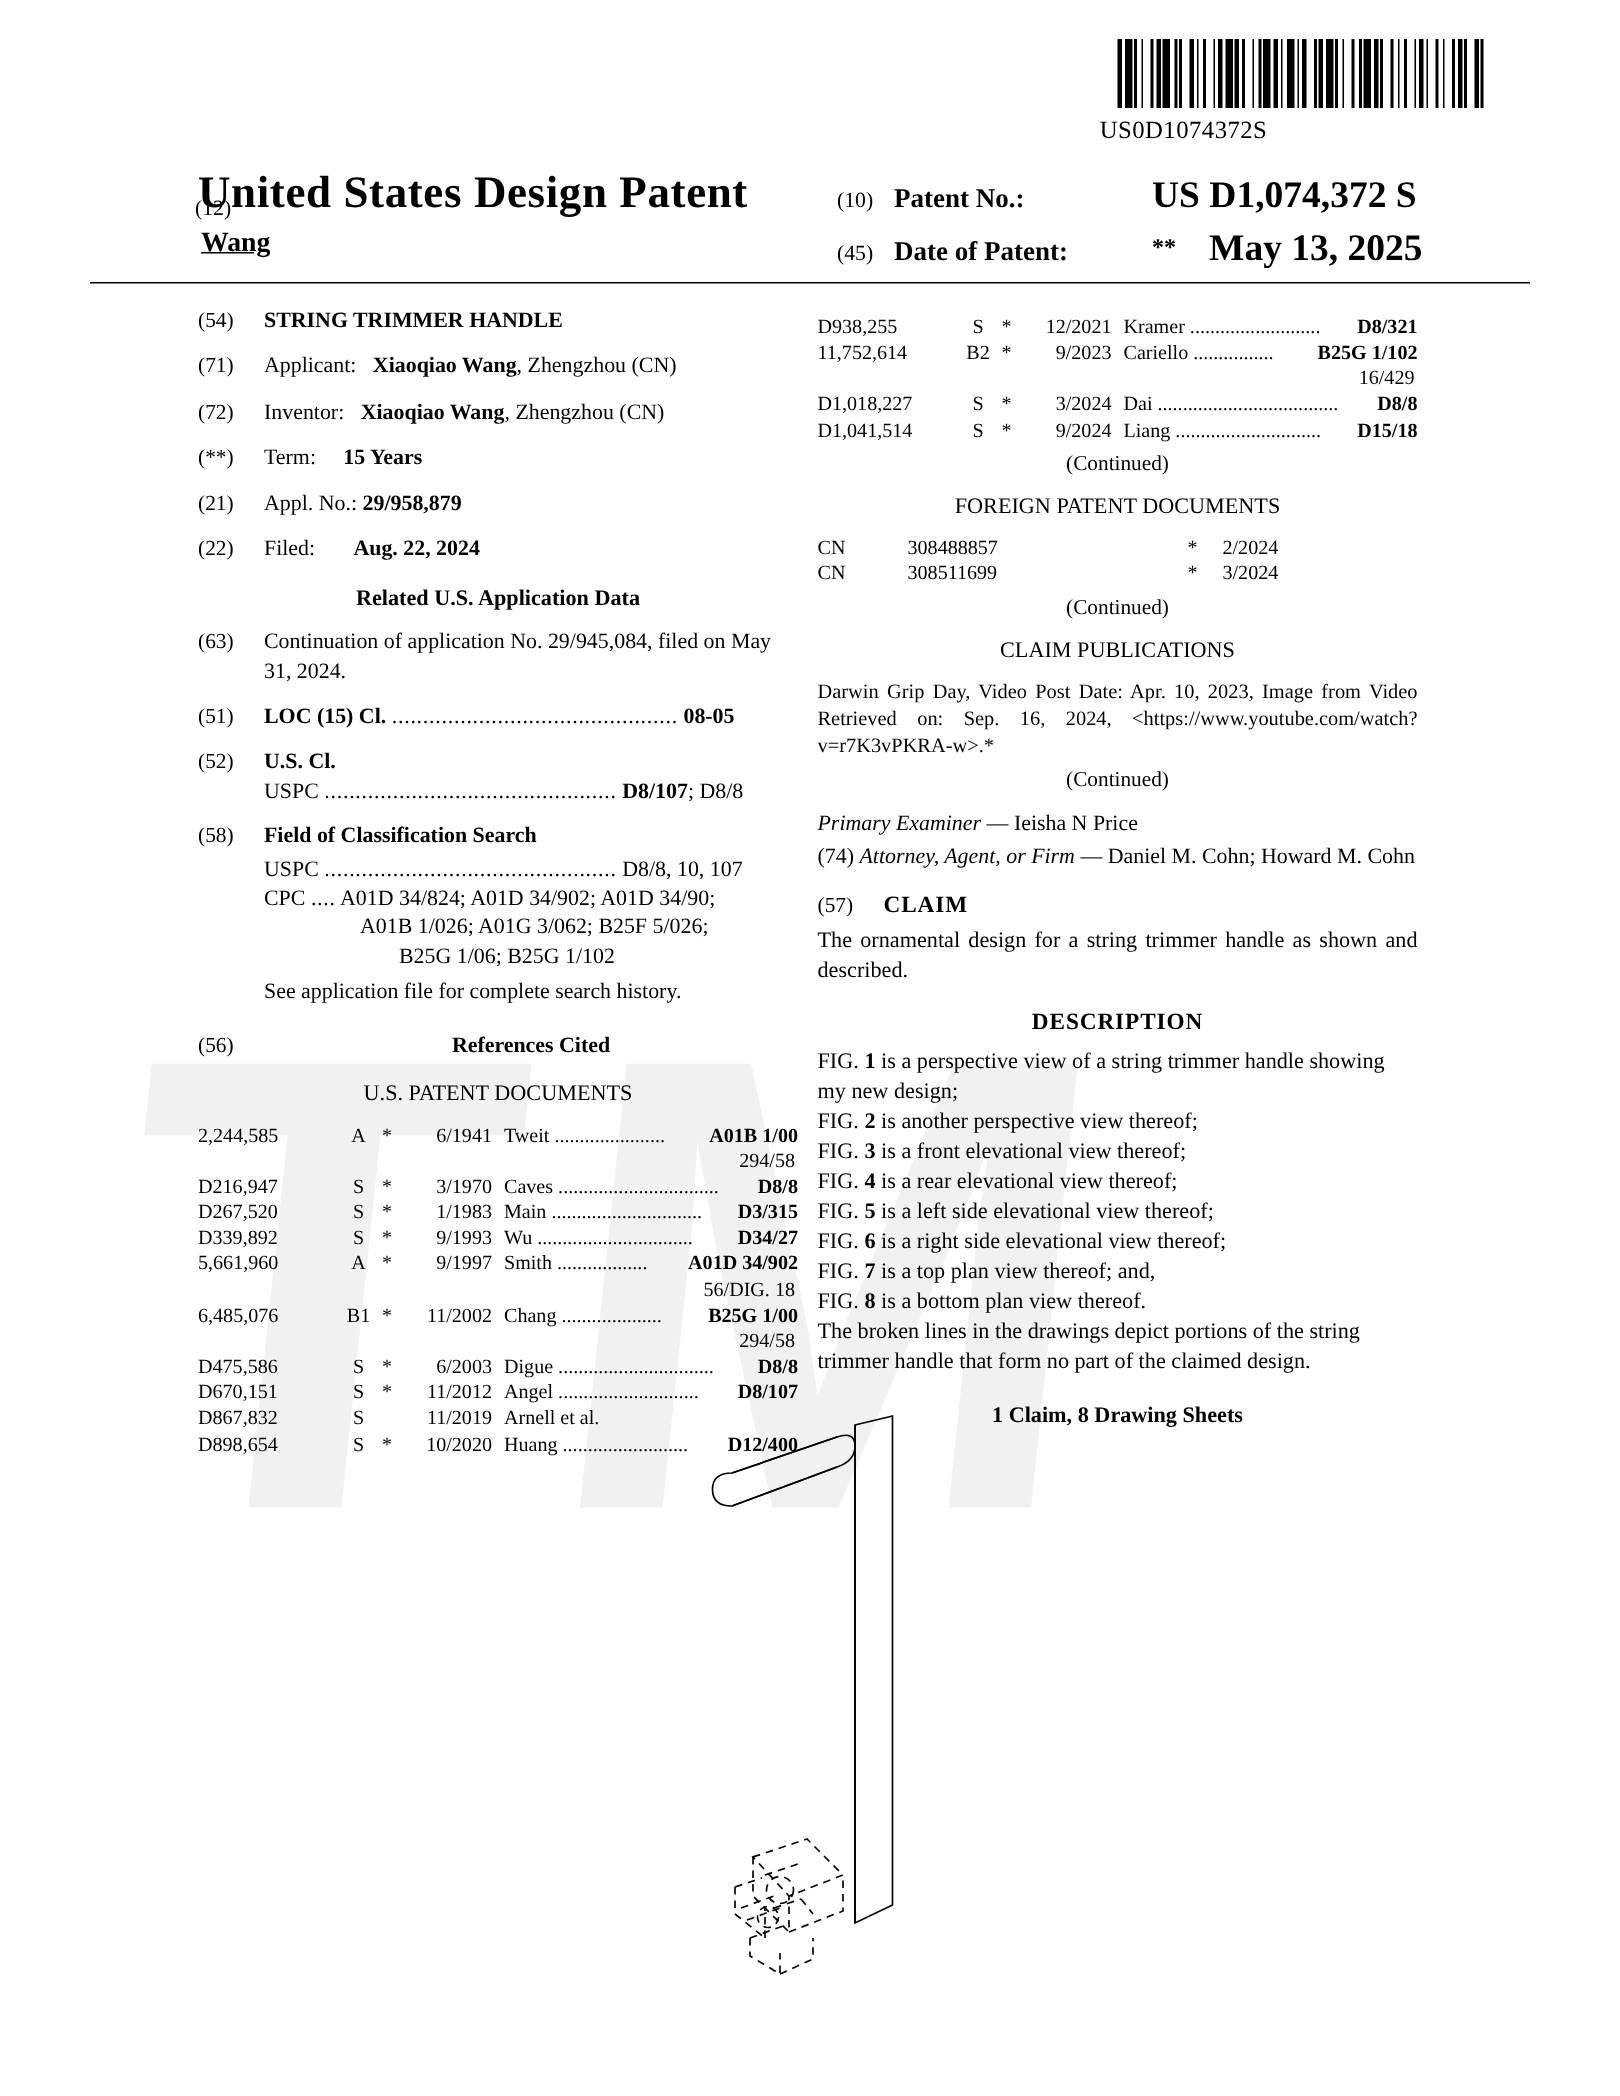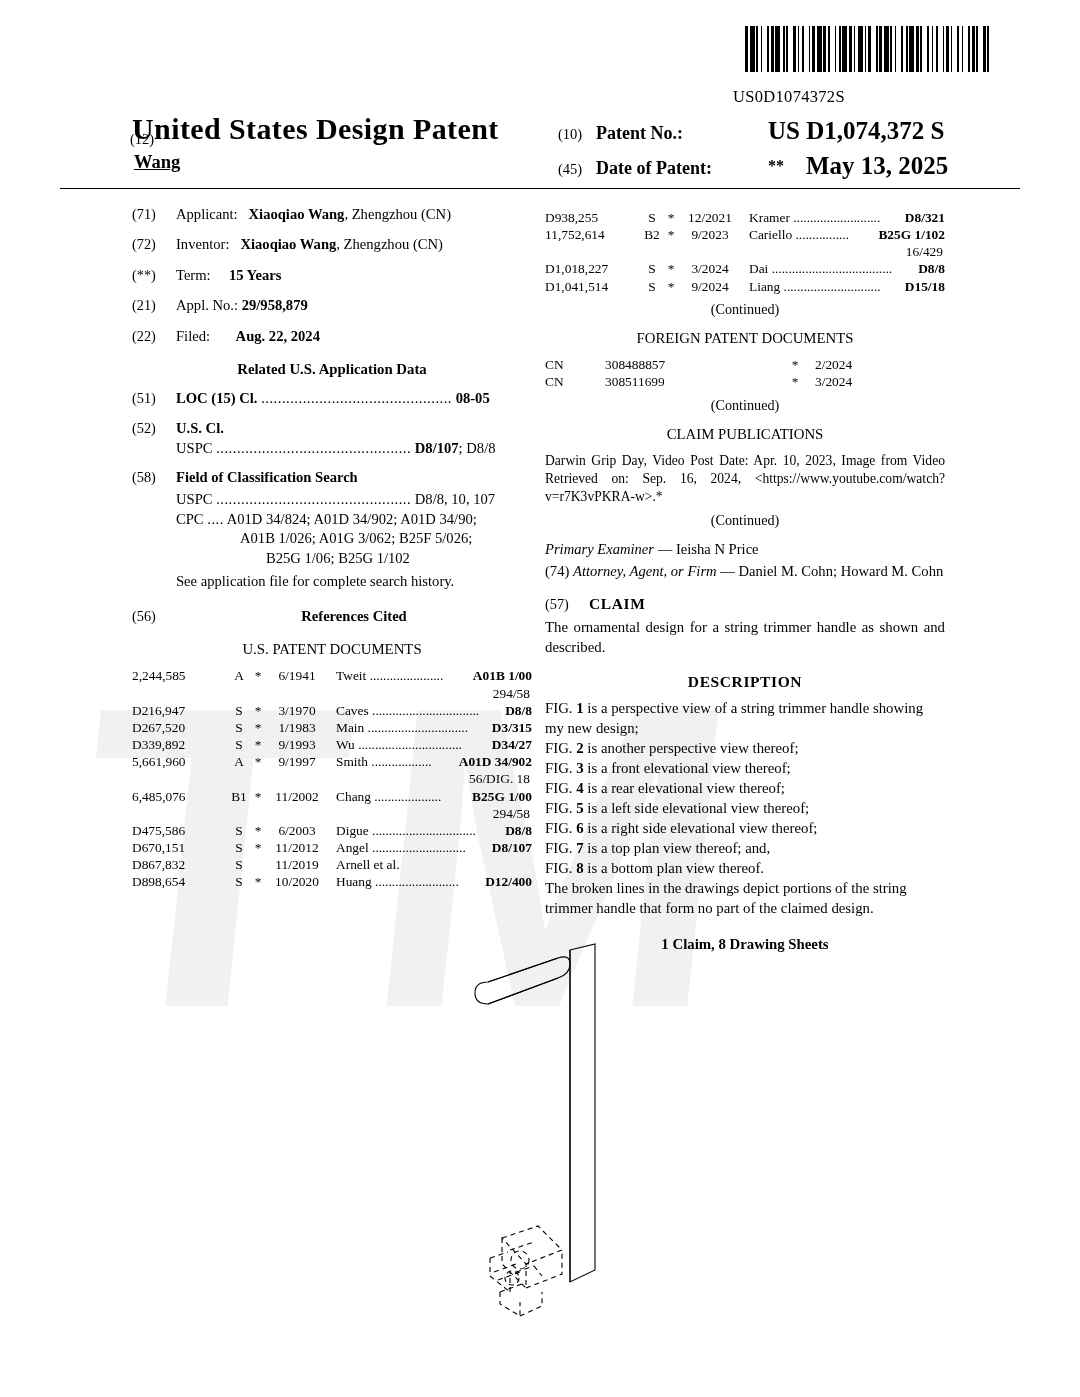--- a/index.html
+++ b/index.html
@@ -39,21 +39,21 @@
   .barcode span { display: block; background: #000; height: 100%; }
   .barcode span.w0 { width: 1px; }
   .barcode span.w1 { width: 2px; }
   .barcode span.w2 { width: 3px; }
   .barcode span.w3 { width: 5px; }
   .barcode span.g { background: transparent; }
   .barcode-num {
     font-family: "Liberation Serif", serif;
     font-size: 16.5px;
     letter-spacing: 0.3px;
-    margin-top: 15px;
+    margin-top: 5px;
     text-align: center;
     padding-right: 6px;
   }
 
   
   .header {
     position: absolute;
     top: 113px;
     left: 60px;
     right: 60px;
@@ -170,21 +170,21 @@
   
   .reftable {
     font-size: 13.4px;
     line-height: 1.28;
     margin-top: 4px;
   }
   .refrow { display: flex; white-space: nowrap; }
   .refrow .c1 { width: 96px; flex:none; text-align: left; }
   .refrow .c2 { width: 22px; flex:none; text-align: center; }
   .refrow .c3 { width: 16px; flex:none; text-align: center; }
-  .refrow .c4 { width: 62px; flex:none; text-align: center; padding-right: 8px;}
+  .refrow .c4 { width: 62px; flex:none; text-align: right; padding-right: 8px;}
   .refrow .c5 { flex: 1; overflow: hidden; }
   .refrow .c6 { flex:none; text-align: right; font-weight: bold; }
   .refsub { text-align: right; padding-right: 2px; font-size: 13.4px; }
 
   .foreign .f1 { width: 60px; flex:none; }
   .foreign .f2 { width: 170px; flex:none; }
   .foreign .f3 { width: 40px; flex:none; text-align:center; }
   .foreign .f4 { flex:1; }
 
   .otherpub {
@@ -361,20 +361,24 @@
         <div class="hdr-label">Date of Patent:</div>
         <div class="stars">**</div>
         <div class="hdr-value">May 13, 2025</div>
       </div>
     </div>
   </div>
   <div class="rule"></div>
 
   <div class="col col-left">
 
+    <div class="fld">
+      <div class="num">(54)</div>
+      <div class="body b">STRING TRIMMER HANDLE</div>
+    </div>
 
     <div class="fld">
       <div class="num">(71)</div>
       <div class="body">
         <span>Applicant:</span>
         &nbsp;&nbsp;<span class="b">Xiaoqiao Wang</span><span>, Zhengzhou (CN)</span>
       </div>
     </div>
 
     <div class="fld">
@@ -404,20 +408,24 @@
     <div class="fld">
       <div class="num">(22)</div>
       <div class="body">
         <span>Filed:</span>
         &nbsp;&nbsp;&nbsp;&nbsp;&nbsp;&nbsp;<span class="b">Aug. 22, 2024</span>
       </div>
     </div>
 
     <div class="sec-head">Related U.S. Application Data</div>
 
+    <div class="fld">
+      <div class="num">(63)</div>
+      <div class="body">Continuation of application No. 29/945,084, filed on May 31, 2024.</div>
+    </div>
 
     <div class="fld">
       <div class="num">(51)</div>
       <div class="body">
         <span class="b">LOC (15) Cl.</span>
         <span class="dotfill">..............................................</span>
         <span class="b">08-05</span>
       </div>
     </div>
 

